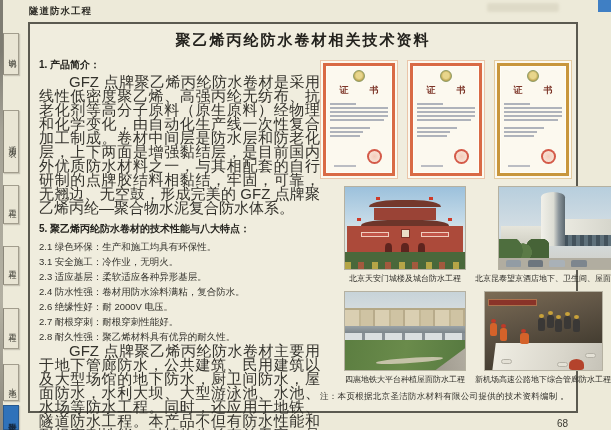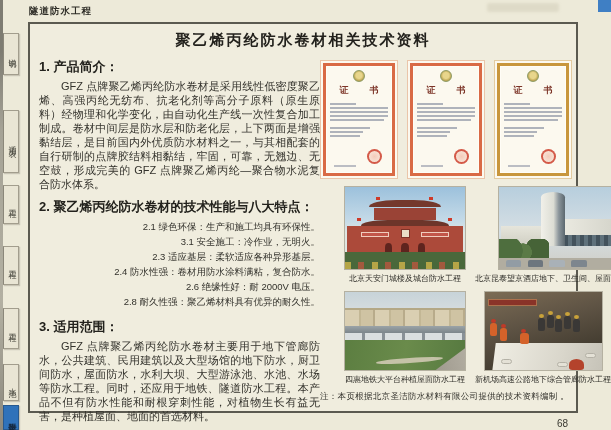--- a/index.html
+++ b/index.html
@@ -18,23 +18,23 @@
   .g2{left:388px;top:33px;width:102px;height:10px;opacity:.14;}
   .g3{left:198px;top:32px;width:60px;height:10px;opacity:.12;}
 
   .header-label{position:absolute;left:29px;top:5px;font-size:9.5px;font-weight:bold;letter-spacing:1px;color:#2c2b25;}
 
   .page-box{position:absolute;left:28px;top:22px;width:550px;height:391px;border:2px solid #5b5a50;background:#f0edde;}
   .box-title{position:absolute;left:0;right:0;top:7px;text-align:center;font-size:15px;font-weight:bold;letter-spacing:2px;color:#22211c;}
 
   
   .left-col{position:absolute;left:9px;top:31px;width:281px;}
-  .sec-h{font-size:13px;font-weight:bold;color:#23221d;margin:3px 0 3px;}
-  .para{font-size:11px;line-height:14px;text-align:justify;text-indent:2em;color:#33322c;margin-bottom:7px;}
-  .feat{font-size:9.5px;line-height:15px;color:#33322c;text-align:right;}
+  .sec-h{font-size:10px;font-weight:bold;color:#23221d;margin:3px 0 3px;}
+  .para{font-size:15px;line-height:14px;text-align:justify;text-indent:2em;color:#33322c;margin-bottom:7px;}
+  .feat{font-size:9.5px;line-height:15px;color:#33322c;}
   .sec3{margin-top:9px;}
 
   
   .right-col{position:absolute;left:290px;top:36px;width:254px;}
   .cert-row{display:flex;gap:9px;}
   .cert{width:78px;height:119px;background:#fcf9ef;border:1px solid #eac5a9;padding:3px;--c:#d96a45;}
   .cert.gold{--c:#c8963c;border-color:#e3cba0;}
   .cert-frame{height:100%;border:2px solid var(--c);box-shadow:inset 0 0 0 1px #fffdf6,0 0 0 1px var(--c);display:flex;flex-direction:column;align-items:center;position:relative;padding-top:4px;}
   .emblem{width:12px;height:12px;border-radius:50%;background:radial-gradient(circle at 50% 45%,#e8d68c 0 40%,#bda451 70%,#879a52 100%);border:1px solid #8f9c64;}
   .cert-title{font-size:9px;font-weight:bold;color:#7c3427;letter-spacing:6px;text-indent:6px;margin:2px 0 4px;}
@@ -133,29 +133,29 @@
 <div class="side-tab t6">水池</div>
 <div class="side-tab t7">附录</div>
 
 <div class="page-box">
   <div class="box-title">聚乙烯丙纶防水卷材相关技术资料</div>
 
   <div class="left-col">
     <div class="sec-h">1. 产品简介：</div>
     <div class="para">GFZ 点牌聚乙烯丙纶防水卷材是采用线性低密度聚乙烯、高强丙纶无纺布、抗老化剂等高分子原料（原生原料）经物理和化学变化，由自动化生产线一次性复合加工制成。卷材中间层是防水层和防老化层，上下两面是增强黏结层，是目前国内外优质防水材料之一，与其相配套的自行研制的点牌胶结料相黏结，牢固，可靠，无翘边、无空鼓，形成完美的 GFZ 点牌聚乙烯丙纶—聚合物水泥复合防水体系。</div>
 
-    <div class="sec-h">2. 聚乙烯丙纶防水卷材的技术性能与八大特点：</div>
+    <div class="sec-h">5. 聚乙烯丙纶防水卷材的技术性能与八大特点：</div>
     <div class="feat">2.1 绿色环保：生产和施工均具有环保性。</div>
     <div class="feat">3.1 安全施工：冷作业，无明火。</div>
     <div class="feat">2.3 适应基层：柔软适应各种异形基层。</div>
     <div class="feat">2.4 防水性强：卷材用防水涂料满粘，复合防水。</div>
     <div class="feat">2.6 绝缘性好：耐 2000V 电压。</div>
+    <div class="feat">2.7 耐根穿刺：耐根穿刺性能好。</div>
     <div class="feat">2.8 耐久性强：聚乙烯材料具有优异的耐久性。</div>
 
-    <div class="sec-h sec3">3. 适用范围：</div>
     <div class="para">GFZ 点牌聚乙烯丙纶防水卷材主要用于地下管廊防水，公共建筑、民用建筑以及大型场馆的地下防水，厨卫间防水，屋面防水，水利大坝、大型游泳池、水池、水场等防水工程。同时，还应用于地铁、隧道防水工程。本产品不但有防水性能和耐根穿刺性能，对植物生长有益无害，是种植屋面、地面的首选材料。</div>
   </div>
 
   <div class="right-col">
     <div class="cert-row">
       <div class="cert">
         <div class="cert-frame">
           <div class="emblem"></div>
           <div class="cert-title">证　书</div>
           <div class="tl w40"></div>

